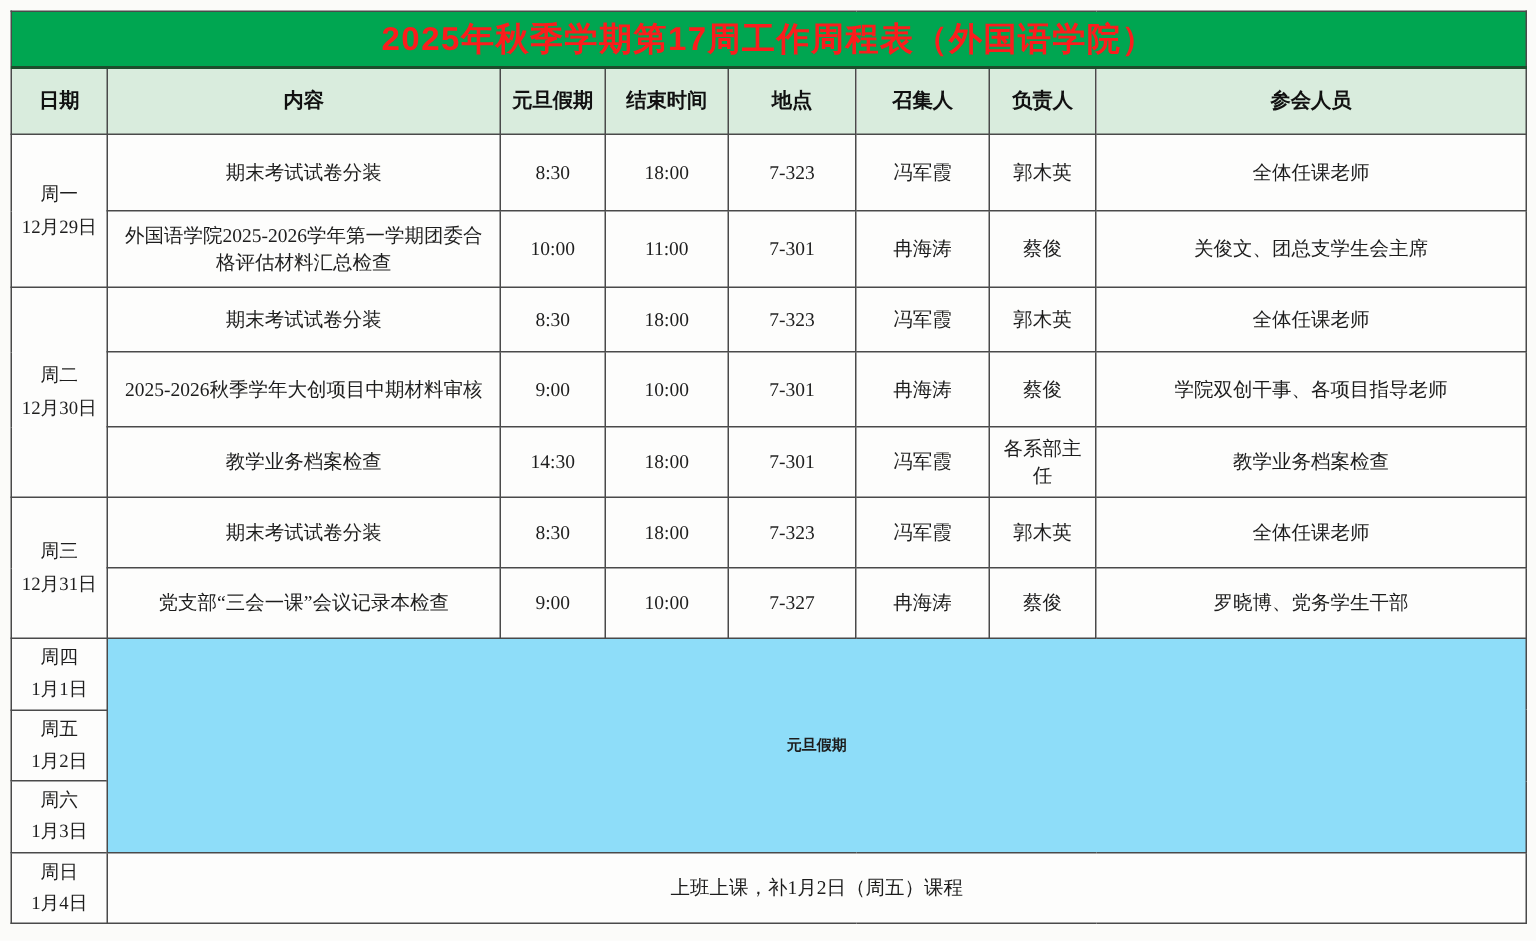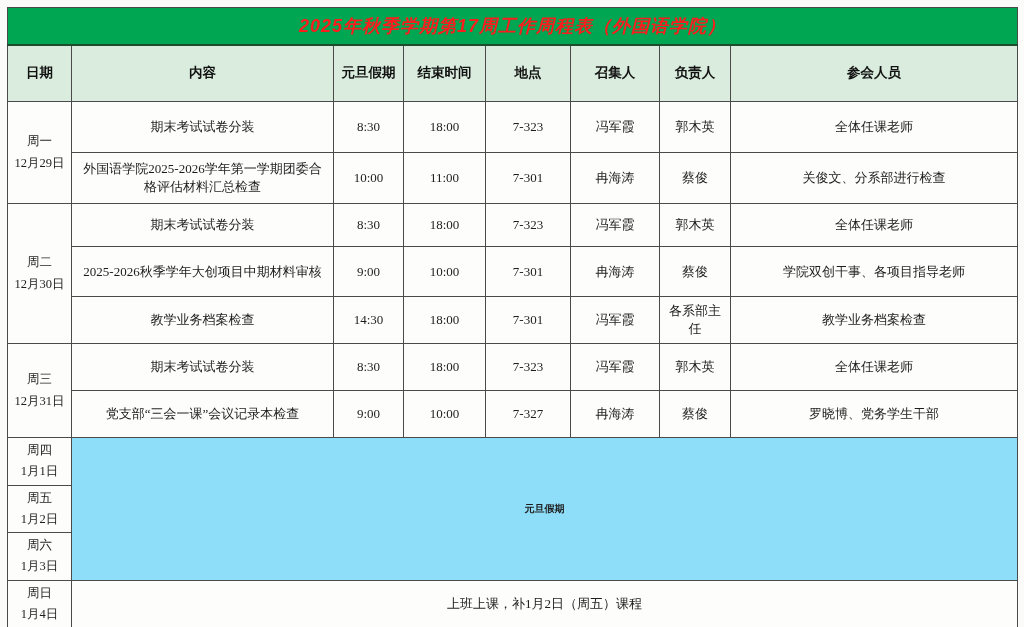--- a/index.html
+++ b/index.html
@@ -9,27 +9,27 @@
   *{margin:0;padding:0;box-sizing:border-box;}
   html,body{width:1024px;height:627px;overflow:hidden;}
   body{background:var(--page-bg);font-family:"Liberation Serif","DejaVu Serif",serif;color:#1d1d1d;}
   .page{position:absolute;left:7px;top:7px;width:1010px;}
   table{border-collapse:collapse;table-layout:fixed;width:1010px;background:var(--cell-bg);}
   td,th{border:1px solid var(--border);text-align:center;vertical-align:middle;padding:2px 4px;overflow:hidden;}
   .title-cell{
     background:var(--title-bg);
     color:var(--title-text);
     font-family:"Liberation Sans","DejaVu Sans",sans-serif;
-    font-weight:bold;font-size:18px;letter-spacing:1px;
-    height:37px;border-bottom:2px solid #1d4d2c;font-style:italic;
+    font-weight:bold;font-size:22px;letter-spacing:1px;
+    height:37px;border-bottom:2px solid #1d4d2c;
   }
   thead th{
     background:var(--header-bg);
     font-family:"Liberation Sans","DejaVu Sans",sans-serif;
-    font-weight:bold;font-size:13.5px;color:#111;height:57px;
+    font-weight:bold;font-size:13.5px;color:#111;height:45px;
   }
   tbody td{font-size:13px;background:var(--cell-bg);}
   td.day-cell{font-size:12.5px;line-height:1.7;margin-top:36px;}
   td.content-cell{padding:2px 8px;}
   td.holiday-cell{background:var(--holiday-bg);font-weight:bold;font-size:10px;}
   td.note-cell{font-size:13px;margin-top:32px;}
   .h52{height:51px;} .h48{height:47px;} .h43{height:43px;} .h50{height:50px;} .h46{height:45px;}
 </style>
 </head>
 <body>
@@ -76,21 +76,21 @@
       <td>郭木英</td>
       <td>全体任课老师</td>
     </tr>
     <tr class="h52">
       <td class="content-cell">外国语学院2025-2026学年第一学期团委合格评估材料汇总检查</td>
       <td>10:00</td>
       <td>11:00</td>
       <td>7-301</td>
       <td>冉海涛</td>
       <td>蔡俊</td>
-      <td>关俊文、分系部进行检查</td>
+      <td>关俊文、团总支学生会主席</td>
     </tr>
 
     <tr class="h43">
       <td class="day-cell" rowspan="3">
         <div>周二</div>
         <div>12月30日</div>
       </td>
       <td class="content-cell">期末考试试卷分装</td>
       <td>8:30</td>
       <td>18:00</td>

